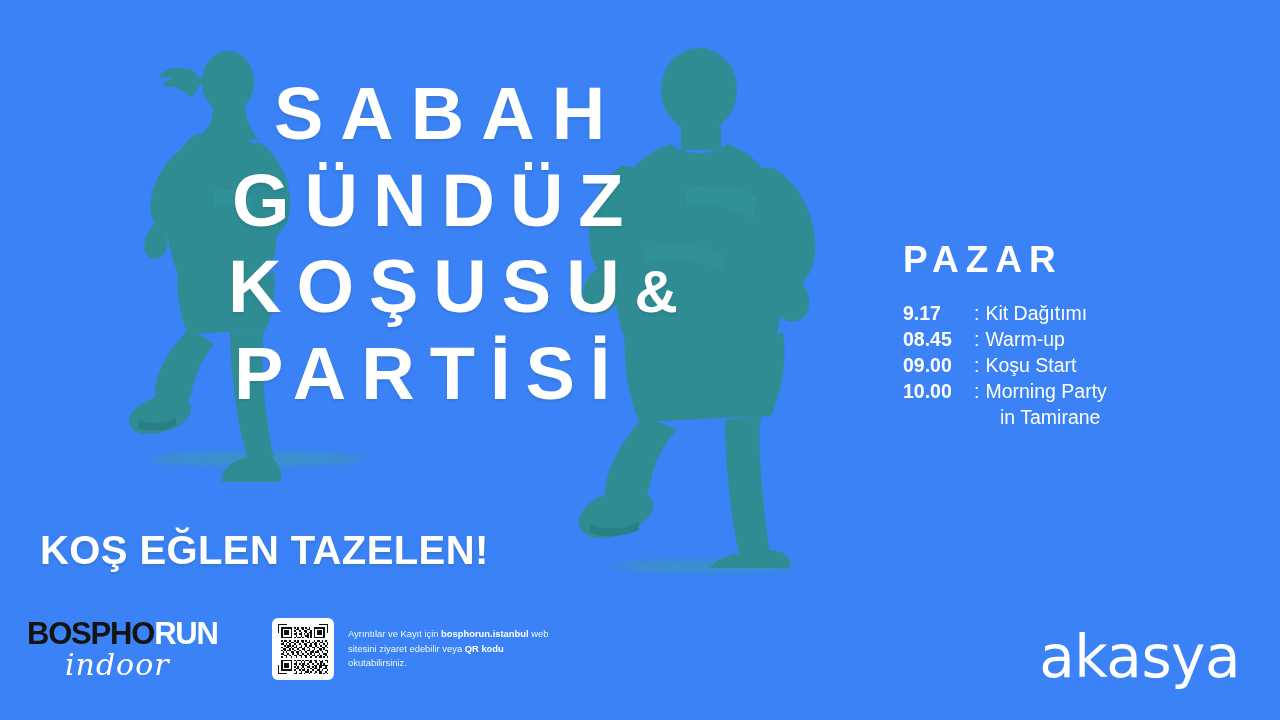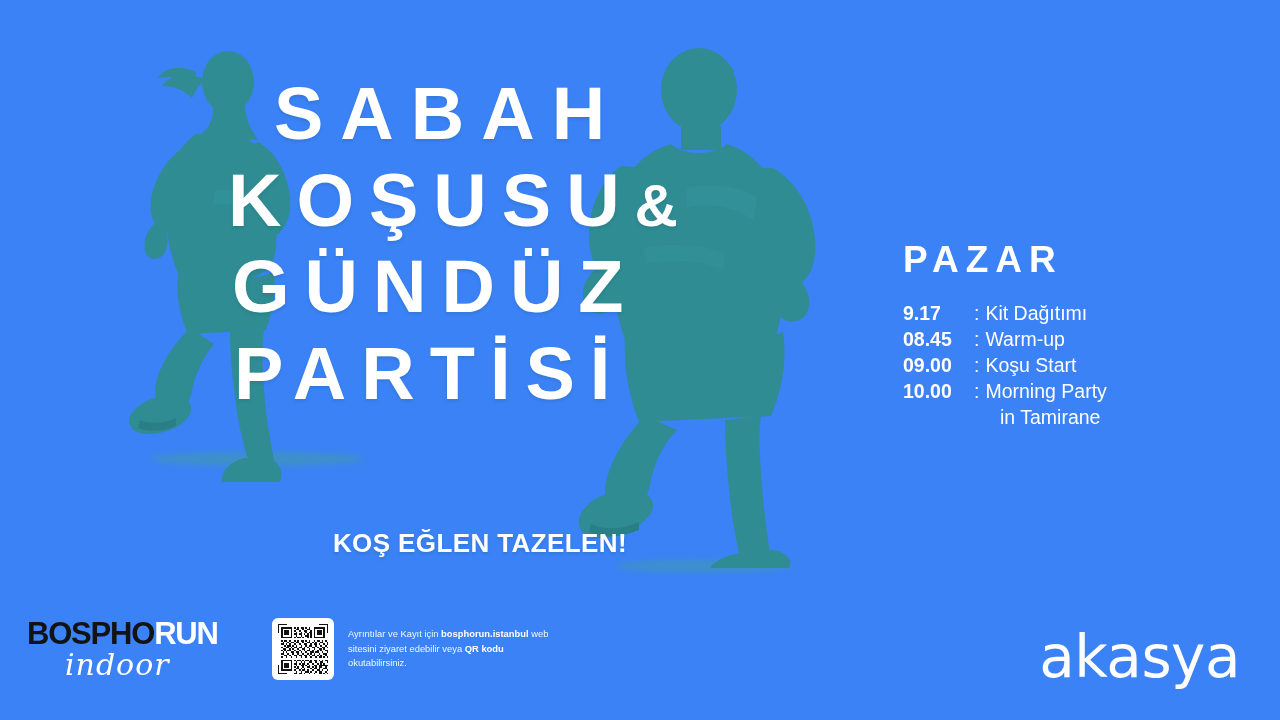--- a/index.html
+++ b/index.html
@@ -42,23 +42,24 @@
   #hl-4{font-size:74px;letter-spacing:15px;margin-top:14px;margin-left:6px;}
   .amp{font-size:60px;letter-spacing:0;}
 
   
   #tagline-1{
     position:absolute;left:0;top:483px;width:960px;text-align:center;
     color:#fff;font-size:29px;font-weight:700;letter-spacing:.2px;
     text-shadow:0 2px 3px rgba(20,80,85,.2);
   }
   #tagline-2{
-    position:absolute;left:0;top:528px;width:960px;text-align:center;
-    color:#fff;font-size:26px;font-weight:700;letter-spacing:.4px;
+    position:absolute;left:0;top:528px;width:960px;
+    color:#fff;font-size:40px;font-weight:700;letter-spacing:.4px;
     text-shadow:0 2px 3px rgba(20,80,85,.2);
+    padding-left:40px;
   }
 
   
   #info{position:absolute;left:903px;top:237px;width:330px;color:#fff;}
   .date-line{
     font-size:37px;font-weight:700;letter-spacing:7px;line-height:1.22;
     white-space:nowrap;
   }
   #schedule{margin-top:19px;}
   .sched-row{
@@ -193,24 +194,24 @@
 
       <path d="M160 506 C144 510 134 518 136 520 L214 520 C218 512 212 504 196 502 Z"></path>
 
       <path d="M112 140 C134 134 166 138 182 150 L178 172 C160 158 132 154 112 160 Z" fill="#35959c" opacity=".55"></path>
       <path d="M70 200 C92 194 130 196 150 206 L148 222 C128 212 92 210 70 216 Z" fill="#35959c" opacity=".4"></path>
     </g>
   </svg>
 
   <div id="headline">
     <div class="hl-line" id="hl-1">SABAH</div>
+    <div class="hl-line" id="hl-3">GÜNDÜZ</div>
     <div class="hl-line" id="hl-2">
       <span>KOŞUSU</span><span class="amp">&amp;</span>
     </div>
-    <div class="hl-line" id="hl-3">GÜNDÜZ</div>
     <div class="hl-line" id="hl-4">PARTİSİ</div>
   </div>
 
   <div id="tagline-2">KOŞ EĞLEN TAZELEN!</div>
 
   <div id="info">
     <div class="date-line">PAZAR</div>
 
     <div id="schedule">
       <div class="sched-row">

